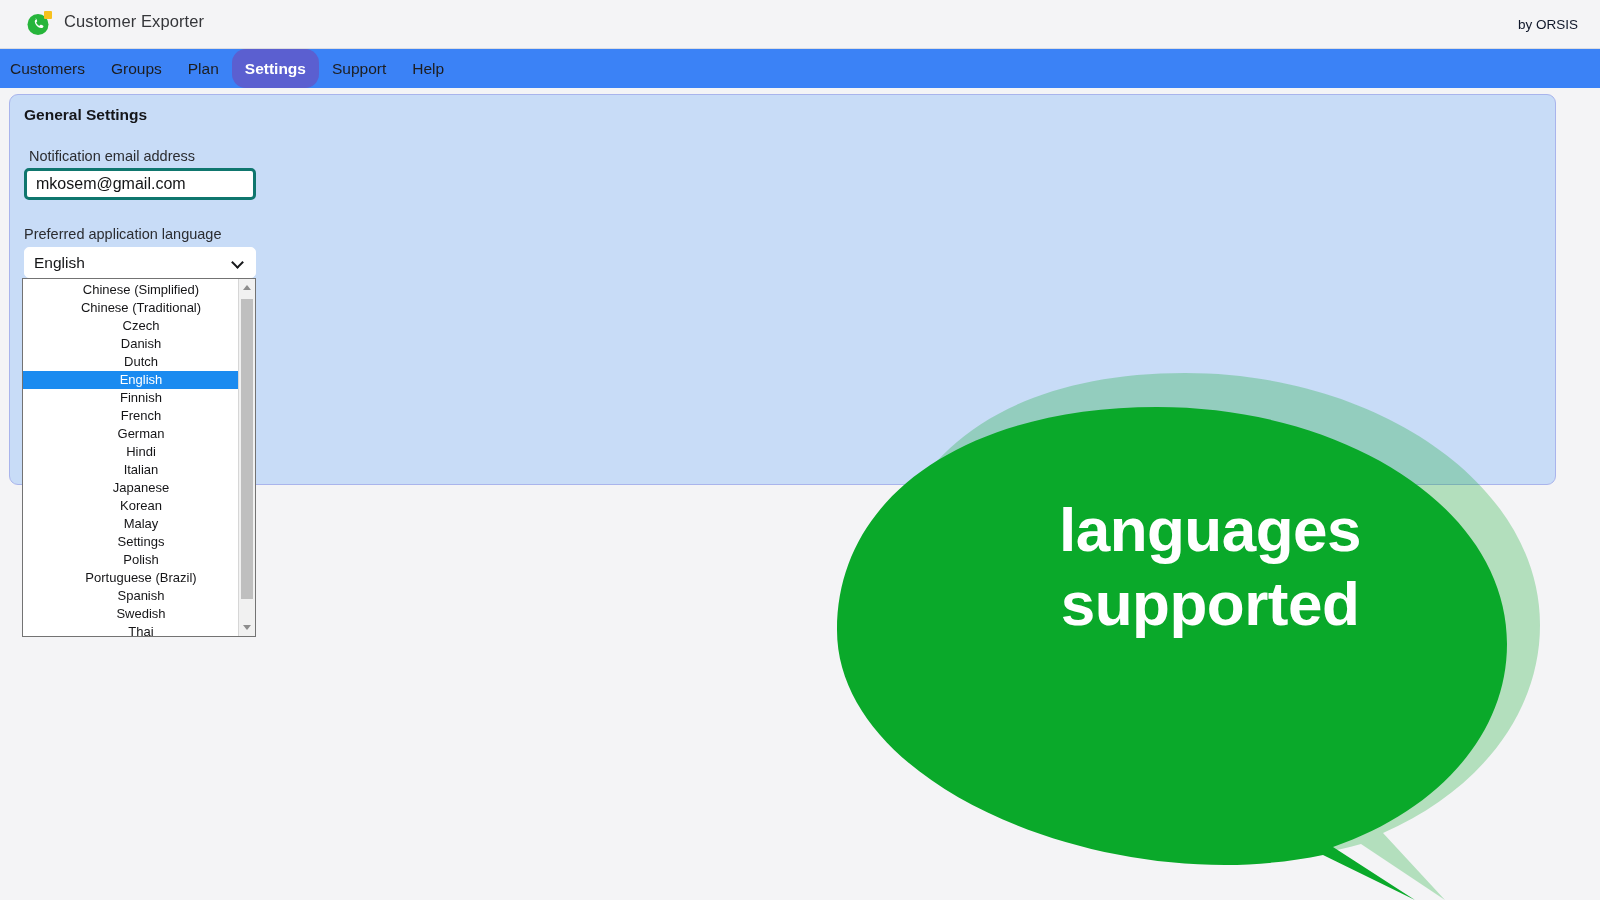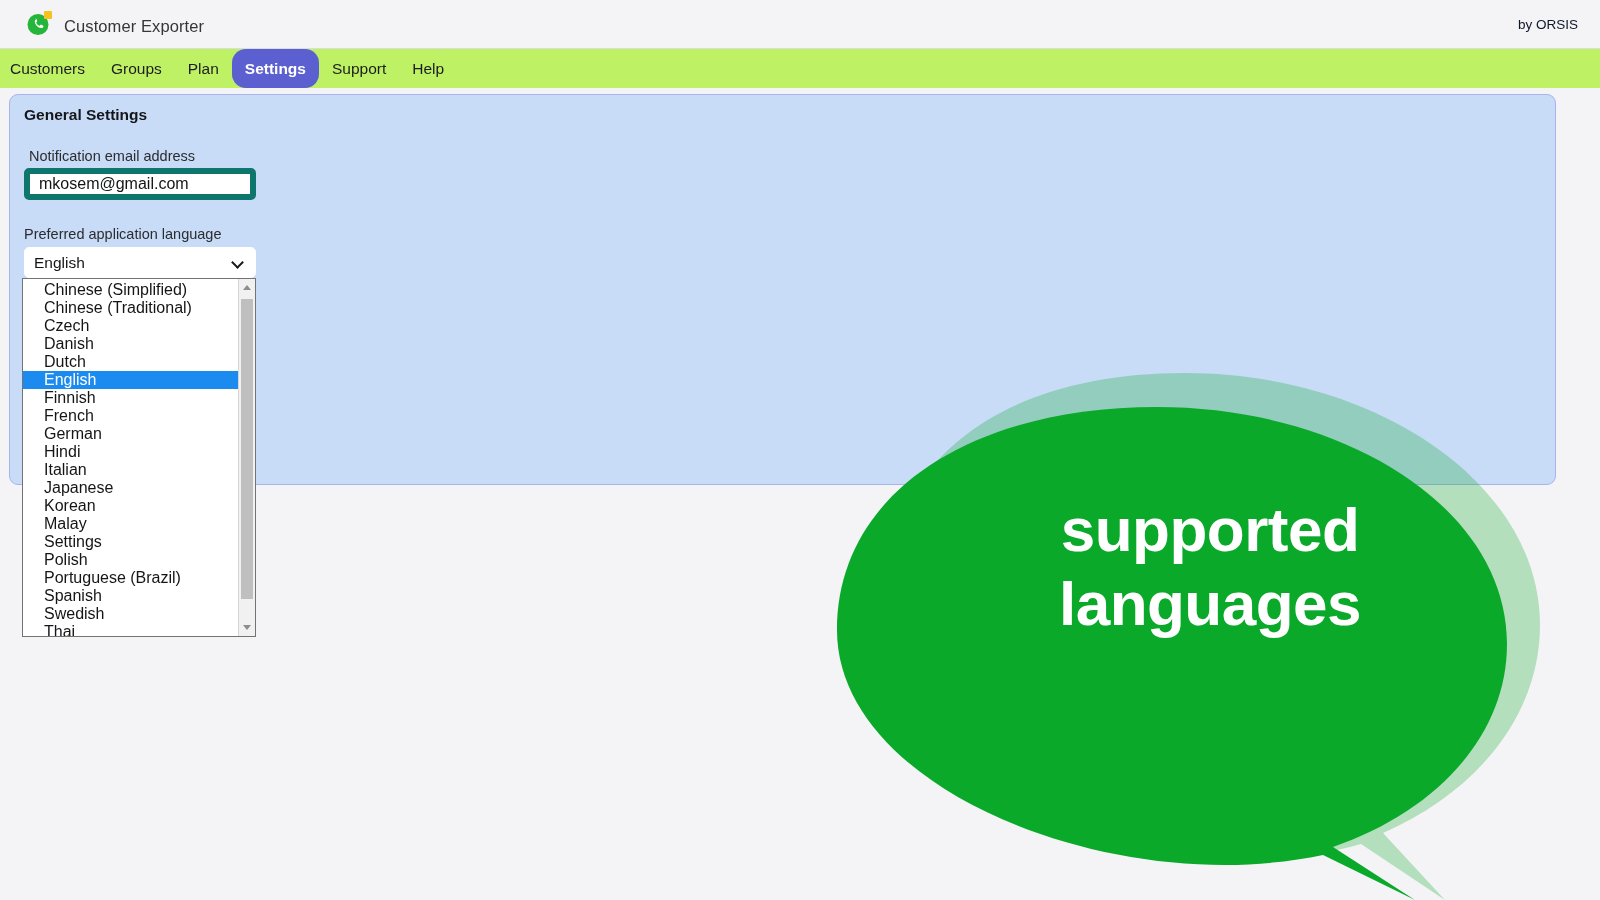--- a/index.html
+++ b/index.html
@@ -16,21 +16,21 @@
     position: absolute;
     left: 0; top: 0;
     width: 1600px; height: 49px;
     background: #f4f4f6;
     border-bottom: 1px solid #dcdce0;
     display: flex;
     align-items: center;
   }
   #brand {
     display: flex;
-    align-items: flex-end;
+    align-items: flex-start;
     gap: 13px;
     margin-left: 27px;
   }
   .logo-wrap {
     position: relative;
     width: 24px; height: 24px;
     flex: 0 0 auto;
   }
   .logo-badge {
     position: absolute;
@@ -49,21 +49,21 @@
     right: 22px;
     font-size: 13.5px;
     color: #0f172a;
   }
 
   
   #menu-bar {
     position: absolute;
     left: 0; top: 49px;
     width: 1600px; height: 39px;
-    background: #bef264;
+    background: #3b82f6;
     display: flex;
     align-items: stretch;
   }
   .menu-item {
     display: flex;
     align-items: center;
     padding: 0 13px;
     font-size: 15.5px;
     color: #1d1d1f;
     cursor: pointer;
@@ -100,21 +100,21 @@
     color: #2b2c30;
   }
   #email-label { left: 19px; top: 53px; }
   #lang-label  { left: 14px; top: 131px; }
 
   #email-input {
     position: absolute;
     left: 14px; top: 73px;
     width: 232px; height: 32px;
     background: #ffffff;
-    border: 6px solid #0f766e;
+    border: 3px solid #0f766e;
     border-radius: 5px;
     font-family: "Liberation Sans", sans-serif;
     font-size: 16px;
     color: #131416;
     padding: 0 9px;
     outline: none;
   }
 
   #lang-select-box {
     position: absolute;
@@ -160,24 +160,25 @@
     z-index: 30;
   }
   #lang-options {
     flex: 1 1 auto;
     padding: 2px 0 0 0;
   }
   .opt {
     height: 18px;
     line-height: 18px;
     padding-left: 21px;
-    font-size: 16px;
+    font-size: 13px;
     color: #151517;
     white-space: nowrap;
     cursor: default;
+    text-align: center;
   }
   .opt.selected {
     background: #1b8bf0;
     color: #ffffff;
   }
   
   #dd-scrollbar {
     flex: 0 0 17px;
     background: #f1f1f1;
     border-left: 1px solid #d6d6d6;
@@ -307,16 +308,16 @@
 <div id="bubble-callout">
   <svg width="795" height="545" viewBox="0 0 795 545" aria-hidden="true">
     <g opacity="0.28">
       <path d="M380 18 C 570 18 735 128 735 270 C 735 360 672 437 578 478 L 640 545 L 556 489 C 521 499 478 505 432 505 C 242 505 78 395 78 253 C 78 111 190 18 380 18 Z" fill="#0aa92a"></path>
     </g>
     <g>
       <path d="M352 52 C 538 52 702 152 702 289 C 702 380 632 456 528 492 L 610 545 L 518 500 C 489 506 455 510 420 510 C 234 510 32 412 32 275 C 32 138 166 52 352 52 Z" fill="#0aa92a"></path>
     </g>
   </svg>
   <div id="bubble-text">
+    <div>languages</div>
     <div>supported</div>
-    <div>languages</div>
   </div>
 </div>
 
 </body></html>

